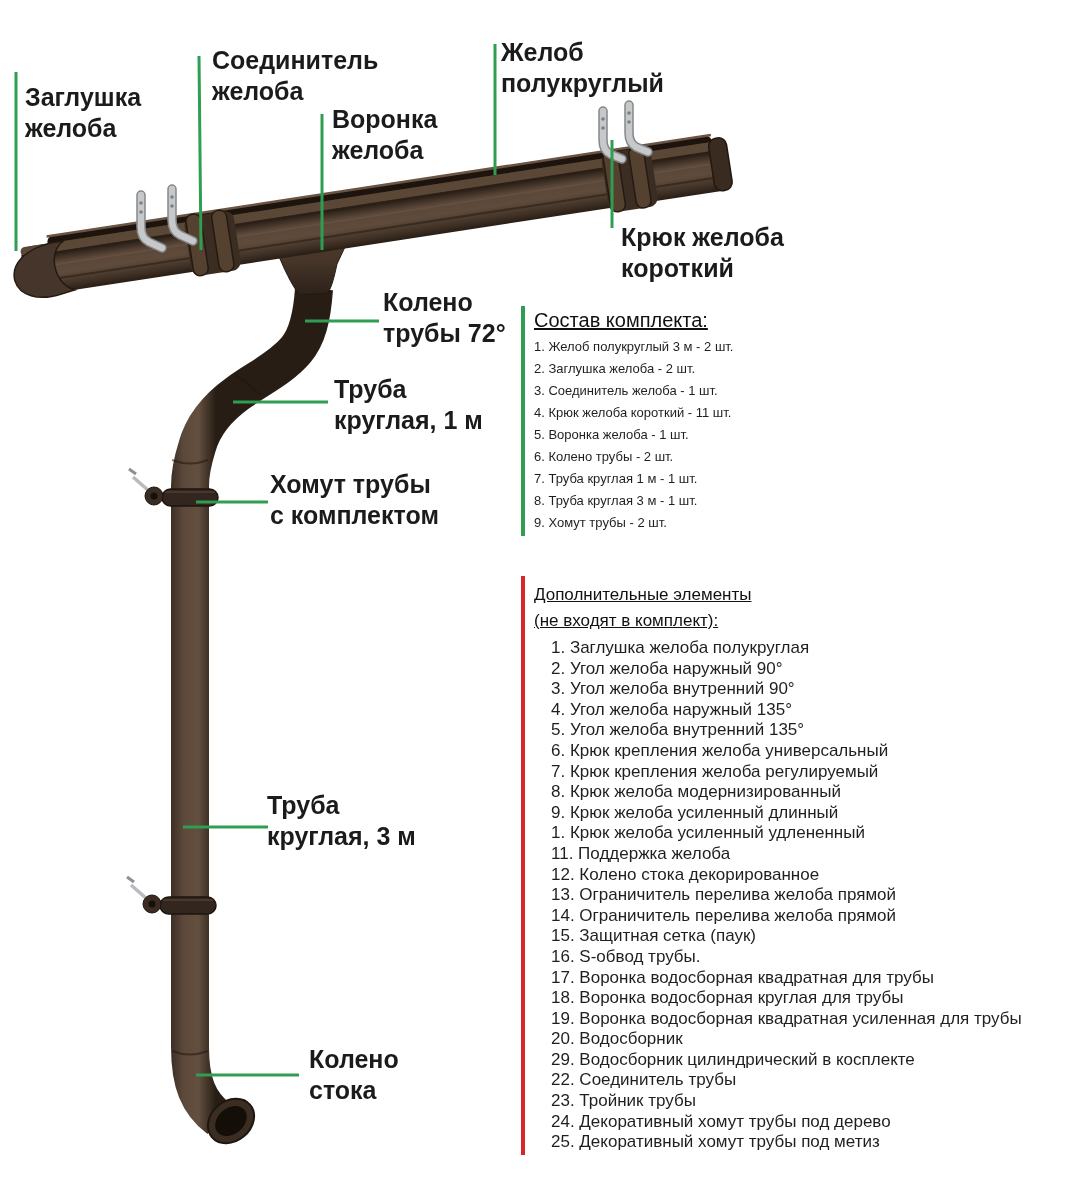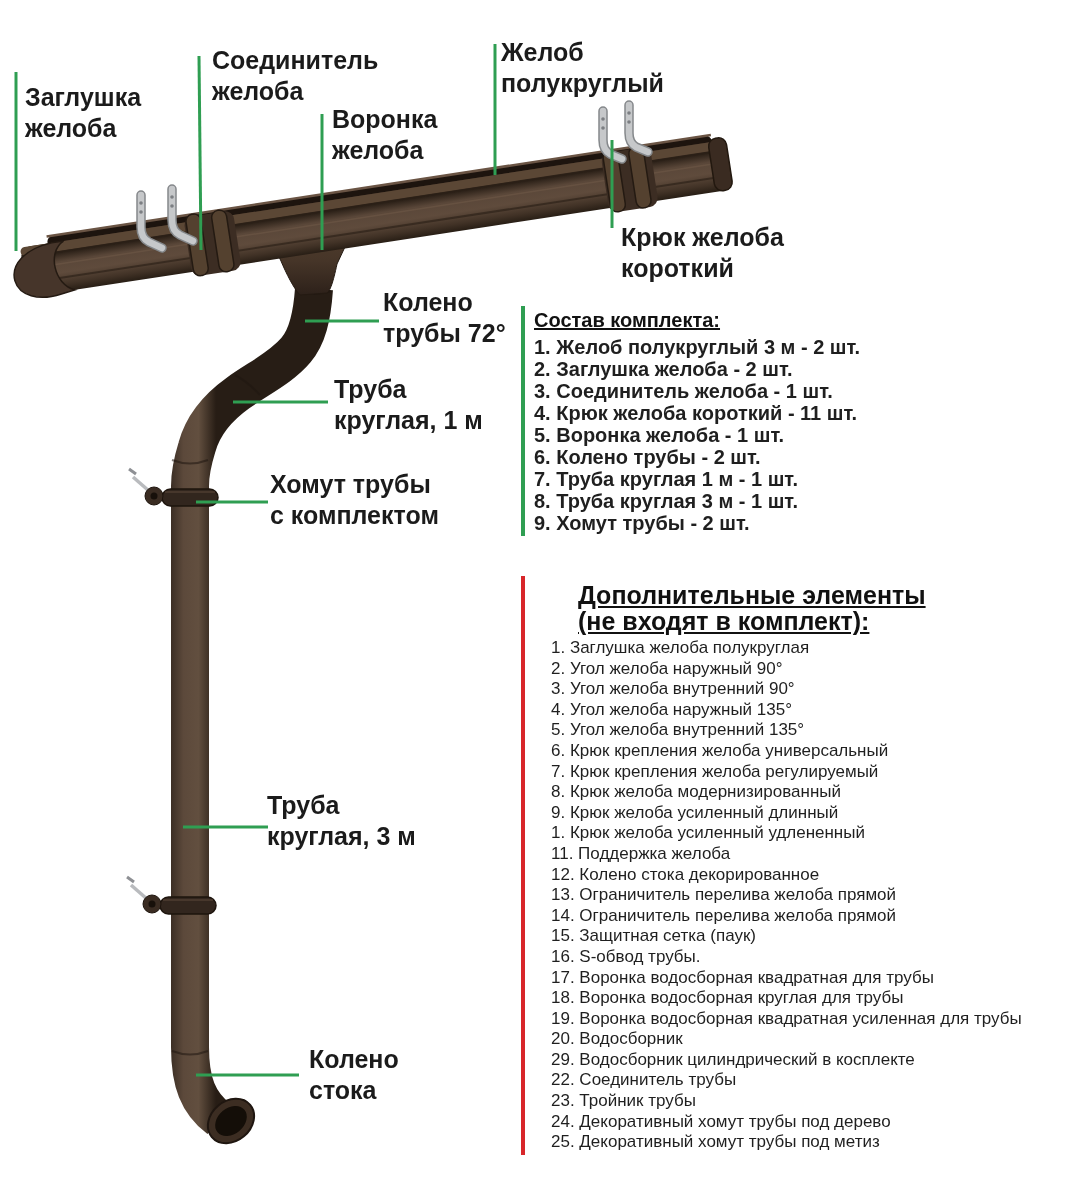--- a/index.html
+++ b/index.html
@@ -30,25 +30,25 @@
   #lbl-kryuk{left:621px;top:222px;}
   #lbl-koleno72{left:383px;top:287px;}
   #lbl-truba1m{left:334px;top:374px;}
   #lbl-khomut{left:270px;top:469px;}
   #lbl-truba3m{left:267px;top:790px;}
   #lbl-kolenostoka{left:309px;top:1044px;}
   
   .panel{position:absolute;color:var(--list-text);}
   #kit-list{left:521px;top:306px;border-left:4px solid var(--accent-green);padding:2px 0 2px 9px;}
   #extras-list{left:521px;top:576px;border-left:4px solid var(--accent-red);padding:6px 0 2px 9px;}
-  .panel-title{font-weight:bold;text-decoration:underline;color:#111;}
+  .panel-title{font-weight:normal;text-decoration:underline;color:#111;}
   #kit-list .panel-title{font-size:20px;line-height:25px;margin-bottom:3px;}
-  #extras-list .panel-title{font-size:25px;line-height:26px;margin-left:44px;}
+  #extras-list .panel-title{font-size:17px;line-height:26px;}
   #extras-list .items{margin-top:4px;margin-left:17px;}
-  #kit-list .item{font-size:20px;line-height:22px;font-weight:bold;}
+  #kit-list .item{font-size:13px;line-height:22px;}
   #extras-list .item{font-size:17px;line-height:20.6px;}
 </style>
 </head>
 <body style="background: rgb(255, 255, 255);">
 
 <div id="scene">
 
   <svg width="1072" height="1200" viewBox="0 0 1072 1200">
     <defs>
       <linearGradient id="gradGutter" x1="0" y1="0" x2="0" y2="1">

